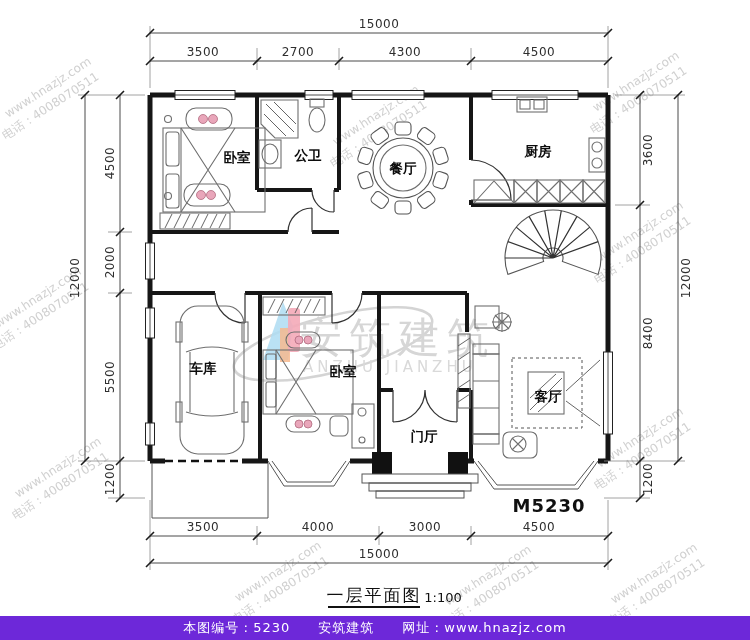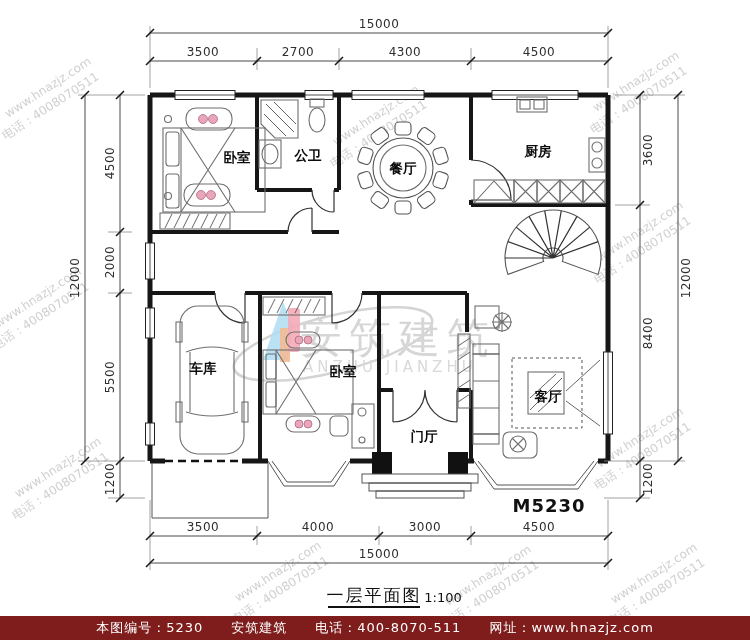--- a/index.html
+++ b/index.html
@@ -23,21 +23,21 @@
   .door{stroke:#333;stroke-width:1.2;fill:none;}
   .win{fill:#ffffff;stroke:#222;stroke-width:1;}
   .winline{stroke:#222;stroke-width:.8;}
   .dimline{stroke:#4a4a4a;stroke-width:1;fill:none;}
   .ext{stroke:#8a8a8a;stroke-width:.8;}
   .tick{stroke:#1c1c1c;stroke-width:1.6;}
   .hatch{stroke:#555;stroke-width:.9;}
   .dashdoor{stroke:#111;stroke-width:2.5;stroke-dasharray:8 5;}
   .blackfill{fill:#111;stroke:none;}
   .leader{stroke:#555;stroke-width:.9;}
-  .footer{position:absolute;left:0;top:616px;width:750px;height:24px;background:#7f1d1d;
+  .footer{position:absolute;left:0;top:616px;width:750px;height:24px;background:#6d28d9;
           display:flex;align-items:center;justify-content:center;gap:28px;
           color:#fff;font-size:13px;letter-spacing:1px;white-space:nowrap;}
 </style>
 </head>
 <body>
 
 <div class="page">
 <svg width="750" height="616" viewBox="0 0 750 616">
 
   <g>
@@ -338,16 +338,15 @@
   <g>
     <text class="title-cn" x="374" y="601" text-anchor="middle">一层平面图</text>
     <text class="title-scale" x="443" y="602" text-anchor="middle">1:100</text>
     <line x1="328" y1="607" x2="420" y2="607" stroke="#111" stroke-width="2"></line>
   </g>
 </svg>
 
   <div class="footer">
     <span>本图编号：5230</span>
     <span>安筑建筑</span>
-    <span>电话：400-8070-511</span>
     <span>网址：www.hnazjz.com</span>
   </div>
 </div>
 
 </body></html>

